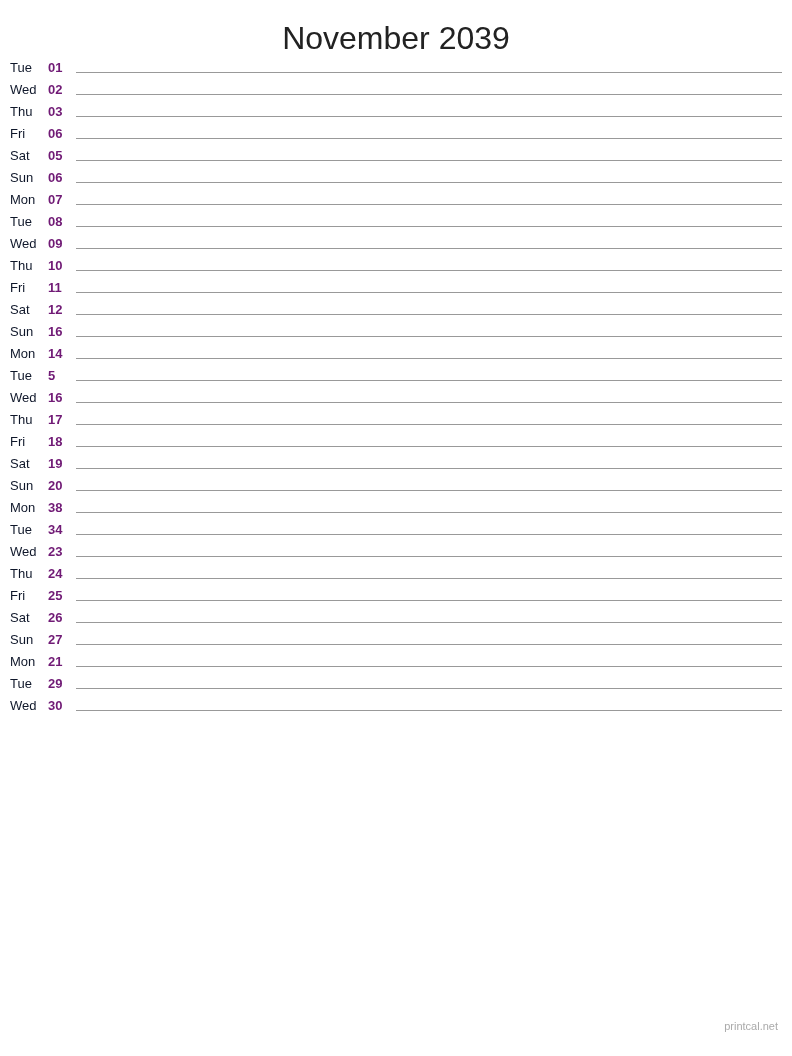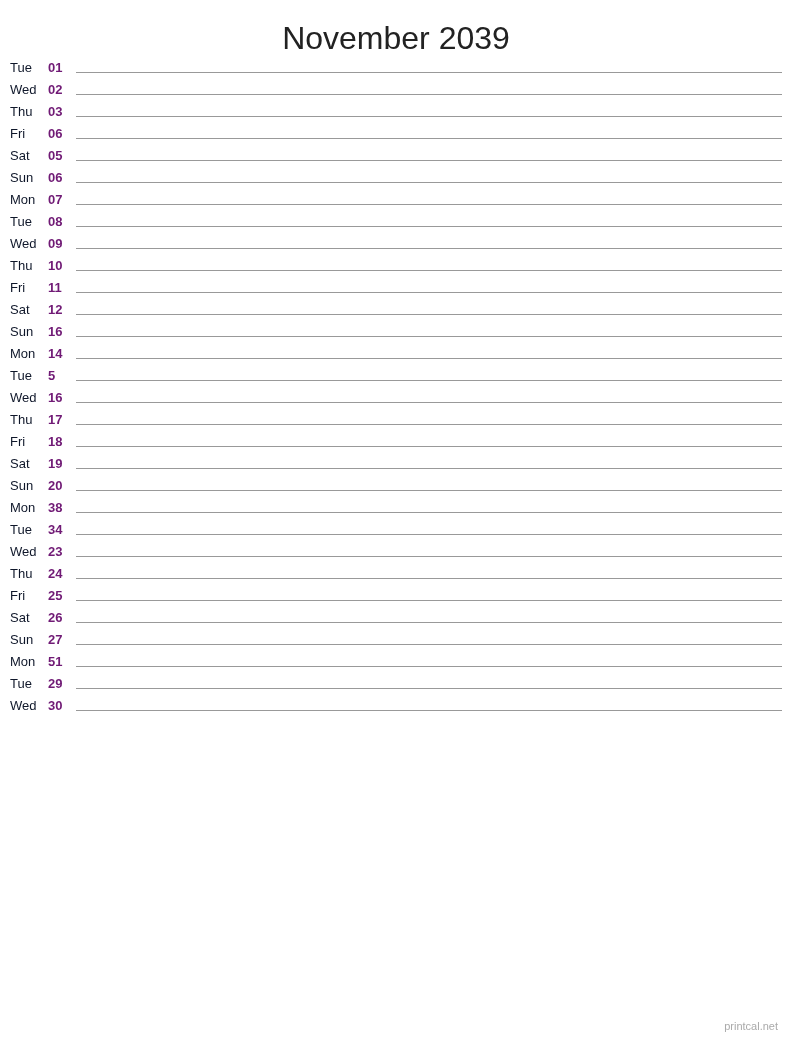--- a/index.html
+++ b/index.html
@@ -277,21 +277,21 @@
       </div>
       <div class="day-row">
         <div class="day-label">Sun</div>
         <div class="day-num">27</div>
         <div class="day-line-area">
           <div class="line"></div>
         </div>
       </div>
       <div class="day-row">
         <div class="day-label">Mon</div>
-        <div class="day-num">51</div>
+        <div class="day-num">21</div>
         <div class="day-line-area">
           <div class="line"></div>
         </div>
       </div>
       <div class="day-row">
         <div class="day-label">Tue</div>
         <div class="day-num">29</div>
         <div class="day-line-area">
           <div class="line"></div>
         </div>

